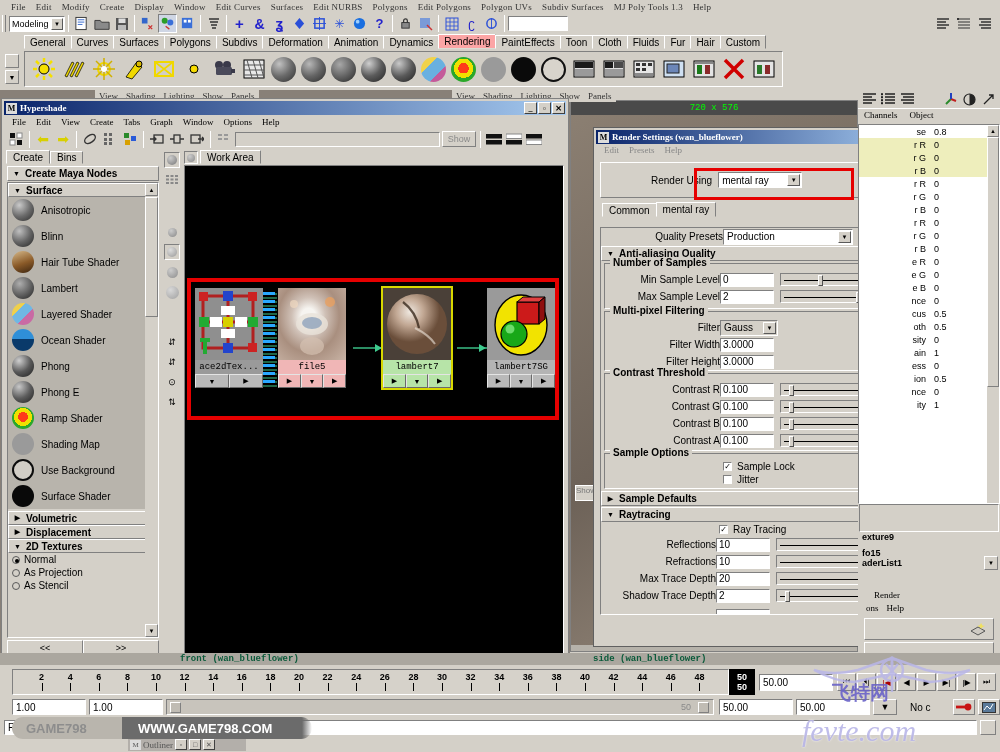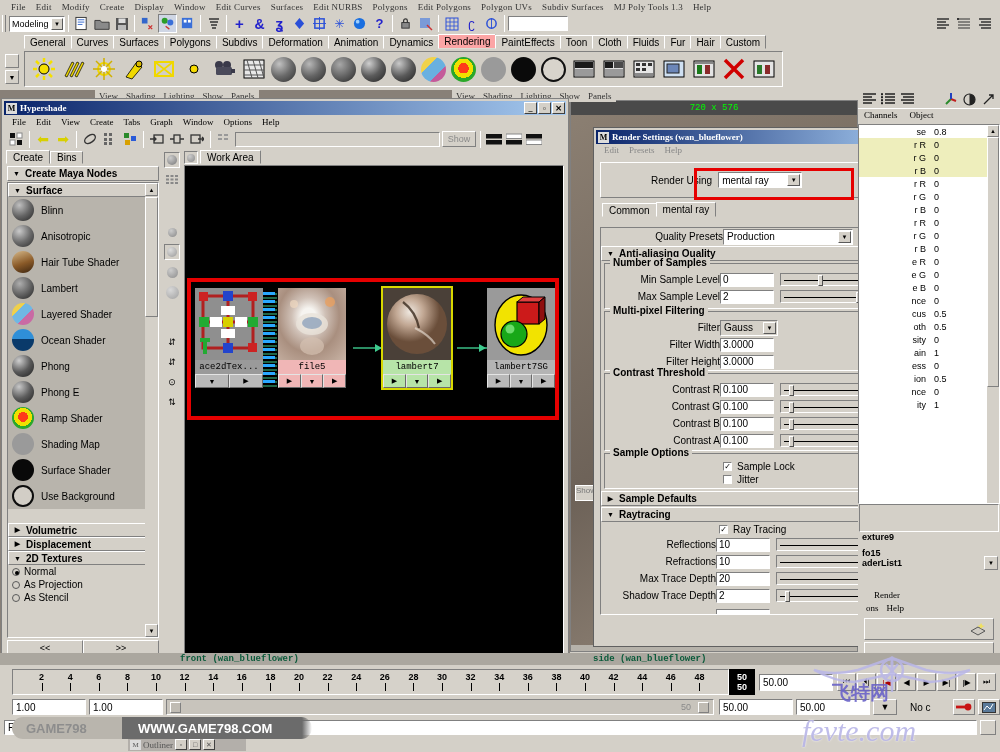--- a/index.html
+++ b/index.html
@@ -771,26 +771,26 @@
           <span class="tri">▼</span>
           <span>Create Maya Nodes</span>
         </div>
         <div class="nodelist">
           <div class="grpbar" style="border:1px solid; border-color:#fff #808080 #808080 #fff;">
             <span class="tri">▼</span>
             <span>Surface</span>
           </div>
           <div class="swatchlist">
             <div class="swrow">
+              <div class="sw" style="background:radial-gradient(circle at 33% 28%,#cacaca,#6b6b6b 52%,#2a2a2a)"></div>
+              <div class="swlbl">Anisotropic</div>
+            </div>
+            <div class="swrow">
               <div class="sw" style="background:radial-gradient(circle at 33% 28%,#c0c0c0,#646464 52%,#232323)"></div>
               <div class="swlbl">Blinn</div>
-            </div>
-            <div class="swrow">
-              <div class="sw" style="background:radial-gradient(circle at 33% 28%,#cacaca,#6b6b6b 52%,#2a2a2a)"></div>
-              <div class="swlbl">Anisotropic</div>
             </div>
             <div class="swrow">
               <div class="sw" style="background:linear-gradient(160deg,#d6b98a,#8a5a28 55%,#3a2410)"></div>
               <div class="swlbl">Hair Tube Shader</div>
             </div>
             <div class="swrow">
               <div class="sw" style="background:radial-gradient(circle at 35% 30%,#aeaeae,#5f5f5f 55%,#212121)"></div>
               <div class="swlbl">Lambert</div>
             </div>
             <div class="swrow">
@@ -811,29 +811,29 @@
             </div>
             <div class="swrow">
               <div class="sw" style="background:radial-gradient(circle at 50% 45%,#ff3a1a 0 30%,#f0e000 30% 55%,#2aa82a 55% 78%,#1a6fd8 78%)"></div>
               <div class="swlbl">Ramp Shader</div>
             </div>
             <div class="swrow">
               <div class="sw" style="background:#9a9a9a"></div>
               <div class="swlbl">Shading Map</div>
             </div>
             <div class="swrow">
+              <div class="sw" style="background:#d2cec6;border:2px solid #0d0d0d"></div>
+              <div class="swlbl">Use Background</div>
+            </div>
+            <div class="swrow">
               <div class="sw" style="background:#090909"></div>
               <div class="swlbl">Surface Shader</div>
             </div>
-            <div class="swrow">
-              <div class="sw" style="background:#d2cec6;border:2px solid #0d0d0d"></div>
-              <div class="swlbl">Use Background</div>
-            </div>
-          </div>
-          <div class="grpbar" style="margin-top:14px;border:1px solid; border-color:#fff #808080 #808080 #fff;">
+          </div>
+          <div class="grpbar" style="margin-top:2px;border:1px solid; border-color:#fff #808080 #808080 #fff;">
             <span class="tri">▶</span>
             <span>Volumetric</span>
           </div>
           <div class="grpbar" style="border:1px solid; border-color:#fff #808080 #808080 #fff;">
             <span class="tri">▶</span>
             <span>Displacement</span>
           </div>
           <div class="grpbar" style="border:1px solid; border-color:#fff #808080 #808080 #fff;">
             <span class="tri">▼</span>
             <span>2D Textures</span>

